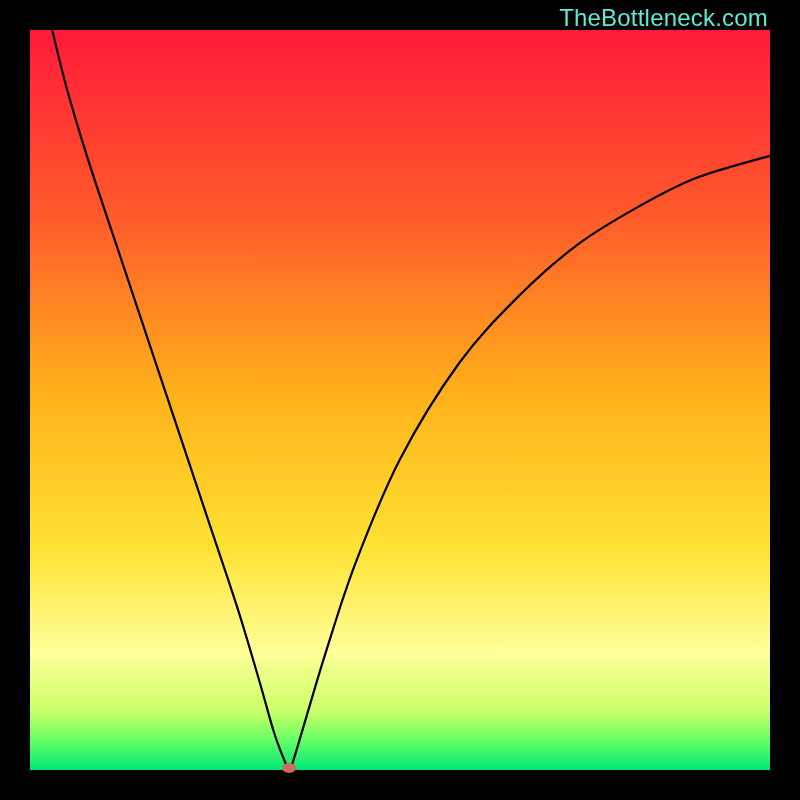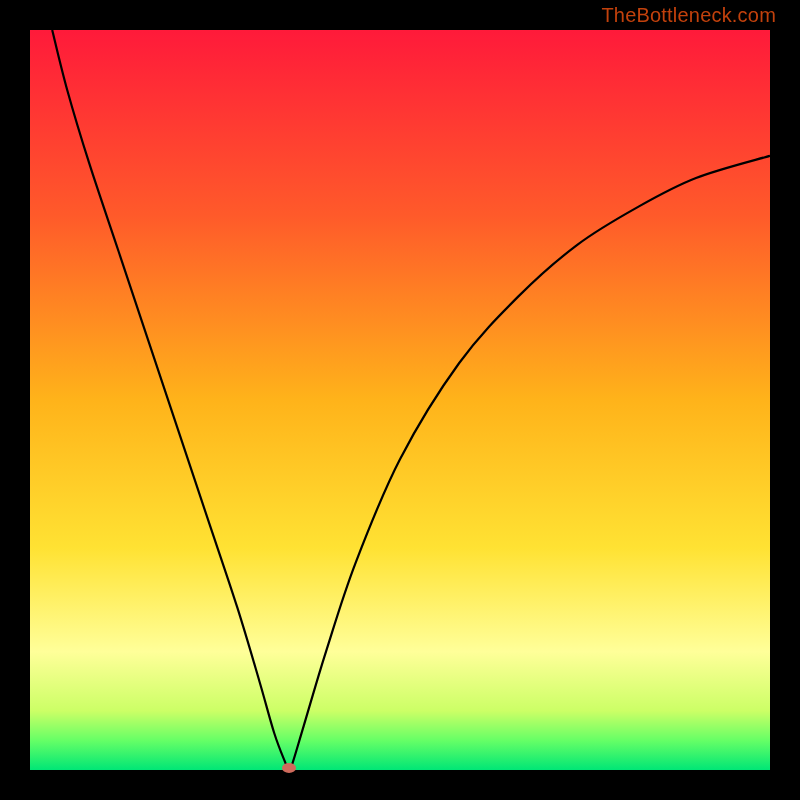--- a/index.html
+++ b/index.html
@@ -13,23 +13,23 @@
   }
   .frame {
     position: relative;
     width: 800px;
     height: 800px;
     background: #000;
   }
   .watermark {
     position: absolute;
     top: 4px;
-    right: 24px;
-    color: #c2410c;
-    font-size: 20px;
+    right: 32px;
+    color: #5eead4;
+    font-size: 24px;
     font-weight: 500;
     letter-spacing: 0.2px;
     z-index: 5;
   }
   .plot {
     position: absolute;
     left: 30px;
     top: 30px;
     width: 740px;
     height: 740px;

